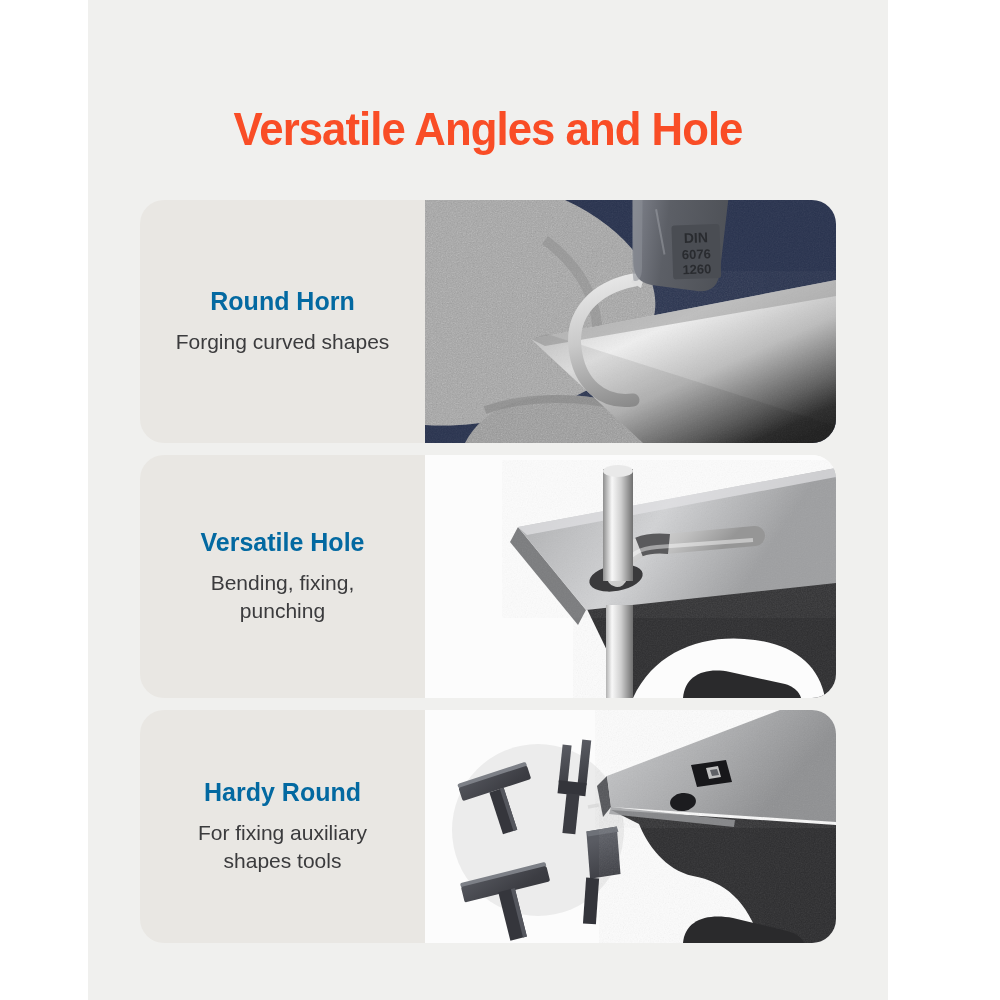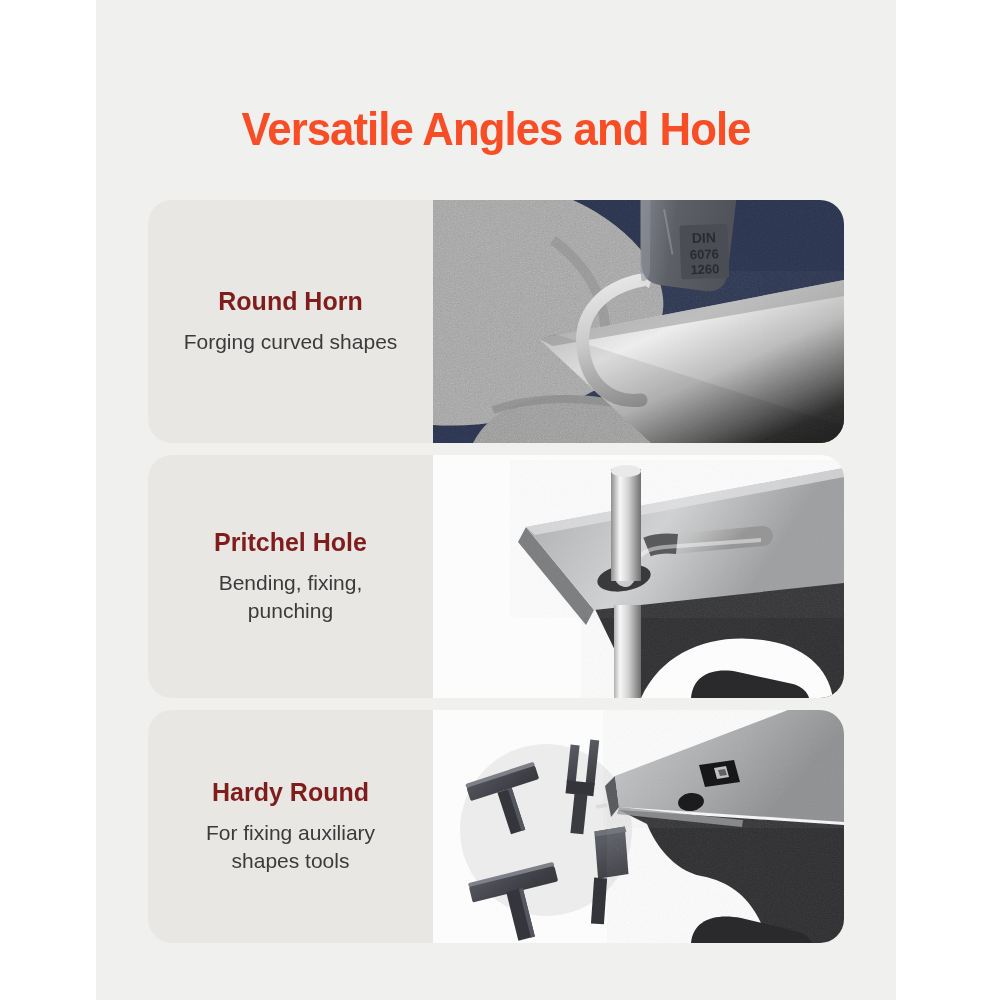--- a/index.html
+++ b/index.html
@@ -1,21 +1,21 @@
 <!DOCTYPE html>
 <html><head>
 <meta charset="utf-8">
 <style>
   html,body{margin:0;padding:0;}
   .page{
     position:relative;width:1000px;height:1000px;background:#ffffff;
     overflow:hidden;font-family:"Liberation Sans", sans-serif;
   }
   .content{
-    position:absolute;left:96px;top:0;width:800px;height:1000px;
+    position:absolute;left:88px;top:0;width:800px;height:1000px;
     background:#f0f0ee;
   }
   .page-title{
     position:absolute;left:0;right:0;top:102px;margin:0;
     text-align:center;font-size:46px;font-weight:700;letter-spacing:-1px;
     color:#f94d26;transform:scaleX(0.95);transform-origin:center;
     white-space:nowrap;
   }
   .card{
     position:absolute;left:52px;width:696px;display:flex;
@@ -23,21 +23,21 @@
   .card-1{top:200px;height:243px;}
   .card-2{top:455px;height:243px;}
   .card-3{top:710px;height:233px;}
   .card-text{
     width:285px;height:100%;background:#e9e7e3;
     border-radius:24px 0 0 24px;
     display:flex;flex-direction:column;justify-content:center;align-items:center;
     text-align:center;box-sizing:border-box;padding:0 14px;
   }
   .card-heading{
-    margin:0 0 12px 0;font-size:25px;font-weight:700;color:#7f1d1d;
+    margin:0 0 12px 0;font-size:25px;font-weight:700;color:#0369a1;
   }
   .card-desc{
     margin:0;font-size:21px;font-weight:400;color:#3b3b3d;line-height:1.33;
     white-space:pre-line;
   }
   .card-image{
     width:411px;height:100%;border-radius:0 24px 24px 0;overflow:hidden;
     position:relative;background:#fcfcfc;
   }
   .card-image svg{display:block;width:100%;height:100%;}
@@ -121,21 +121,21 @@
               <text x="272" y="73" text-anchor="middle" font-family="Liberation Sans, sans-serif" font-size="13" font-weight="bold" fill="#26282c" opacity="0.9">1260</text>
             </g>
             <path d="M230,10 L240,55" stroke="#b9bcc2" stroke-width="2" opacity="0.35" fill="none"></path>
           </g>
         </svg>
       </div>
     </section>
 
     <section class="card card-2">
       <div class="card-text">
-        <h2 class="card-heading">Pritchel Hole</h2>
+        <h2 class="card-heading">Versatile Hole</h2>
         <p class="card-desc">Bending, fixing,
 punching</p>
       </div>
       <div class="card-image">
         <svg viewBox="0 0 411 243" preserveAspectRatio="none">
           <defs>
             <linearGradient id="plateG2" gradientUnits="userSpaceOnUse" x1="120" y1="40" x2="300" y2="160">
               <stop offset="0" stop-color="#b3b4b6"></stop>
               <stop offset="0.5" stop-color="#d2d3d5"></stop>
               <stop offset="1" stop-color="#9e9fa1"></stop>

